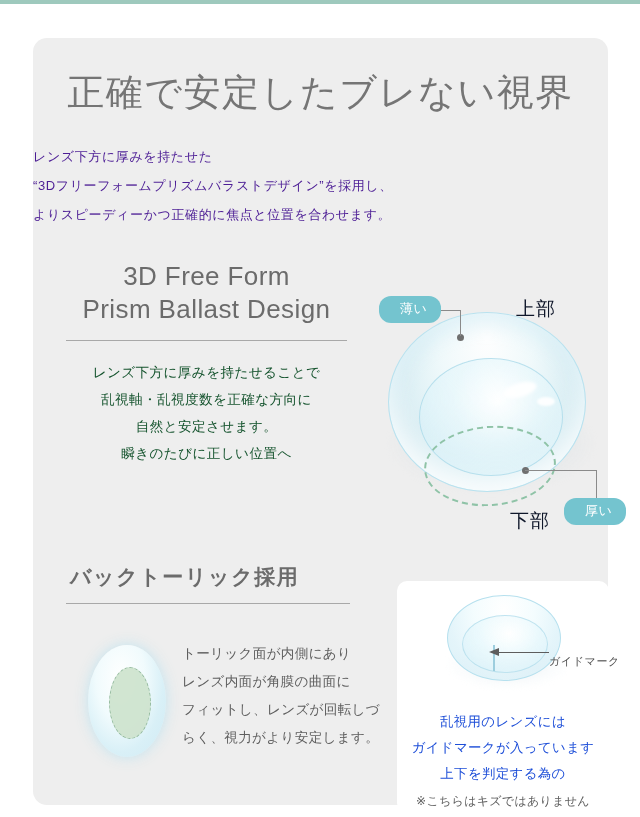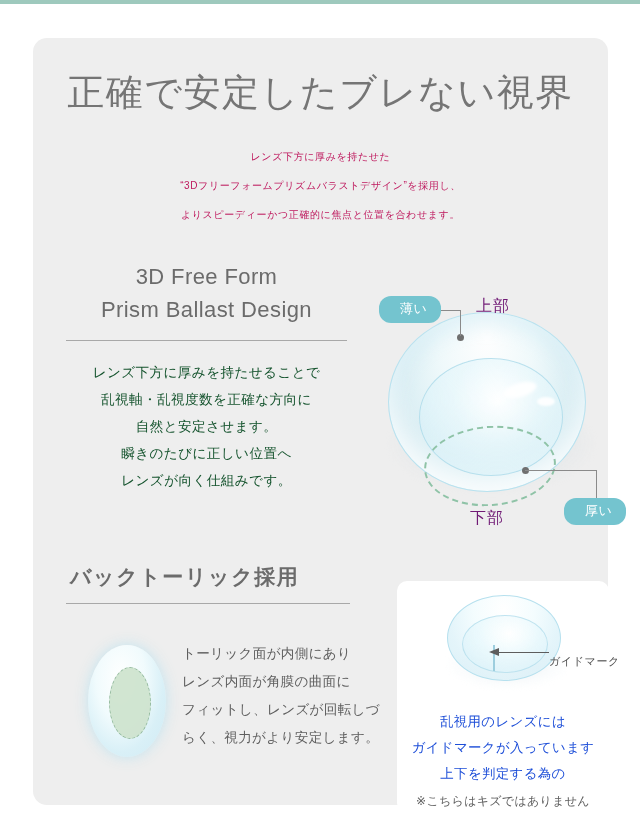--- a/index.html
+++ b/index.html
@@ -44,39 +44,39 @@
     font-size: 37px;
     letter-spacing: 1.5px;
     color: #757575;
     font-weight: 400;
     white-space: nowrap;
   }
   #intro-block {
     position: absolute;
     left: 0; top: 104px;
     width: 575px;
-    text-align: center;
-    color: #be185d;
-    font-size: 10px;
+    text-align: left;
+    color: #4c1d95;
+    font-size: 13px;
     line-height: 29px;
     letter-spacing: 0.6px;
   }
   #intro-block div { white-space: nowrap; }
 
   
   #sec1-left {
     position: absolute;
     left: 25px;
     top: 222px;
     width: 297px;
   }
   #sec1-title {
     text-align: center;
     color: #6b6b6b;
-    font-size: 22px;
+    font-size: 26px;
     line-height: 33px;
     letter-spacing: 0.4px;
     font-weight: 400;
   }
   #sec1-title div { white-space: nowrap; }
   .rule {
     height: 1px;
     background: #a8a8a8;
     margin: 14px 8px 0 8px;
   }
@@ -171,24 +171,25 @@
   #badge-thick { left: 531px; top: 460px; }
   .leader { position: absolute; background: #8a8a8a; }
   .dot {
     position: absolute;
     width: 7px; height: 7px;
     border-radius: 50%;
     background: #6f6f6f;
   }
   .side-label {
     position: absolute;
-    color: #701a75;
-    font-size: 16px;
+    color: #0f172a;
+    font-size: 19px;
     letter-spacing: 1px;
     white-space: nowrap;
+    margin-left: 40px;
   }
   #label-top    { left: 443px; top: 258px; }
   #label-bottom { left: 437px; top: 470px; }
 
   
   #sec2 {
     position: absolute;
     left: 25px;
     top: 525px;
     width: 300px;
@@ -349,21 +350,20 @@
     <div id="sec1-title">
       <div>3D Free Form</div>
       <div>Prism Ballast Design</div>
     </div>
     <div class="rule"></div>
     <div id="sec1-body">
       <div>レンズ下方に厚みを持たせることで</div>
       <div>乱視軸・乱視度数を正確な方向に</div>
       <div>自然と安定させます。</div>
       <div>瞬きのたびに正しい位置へ</div>
-      <div>レンズが向く仕組みです。</div>
     </div>
   </div>
 
   <div id="lens-figure">
     <div class="lens-shadow"></div>
     <div class="lens-bowl"></div>
     <div class="lens-inner"></div>
     <div class="lens-glint-a"></div>
     <div class="lens-glint-b"></div>
     <div class="ballast-zone"></div>

